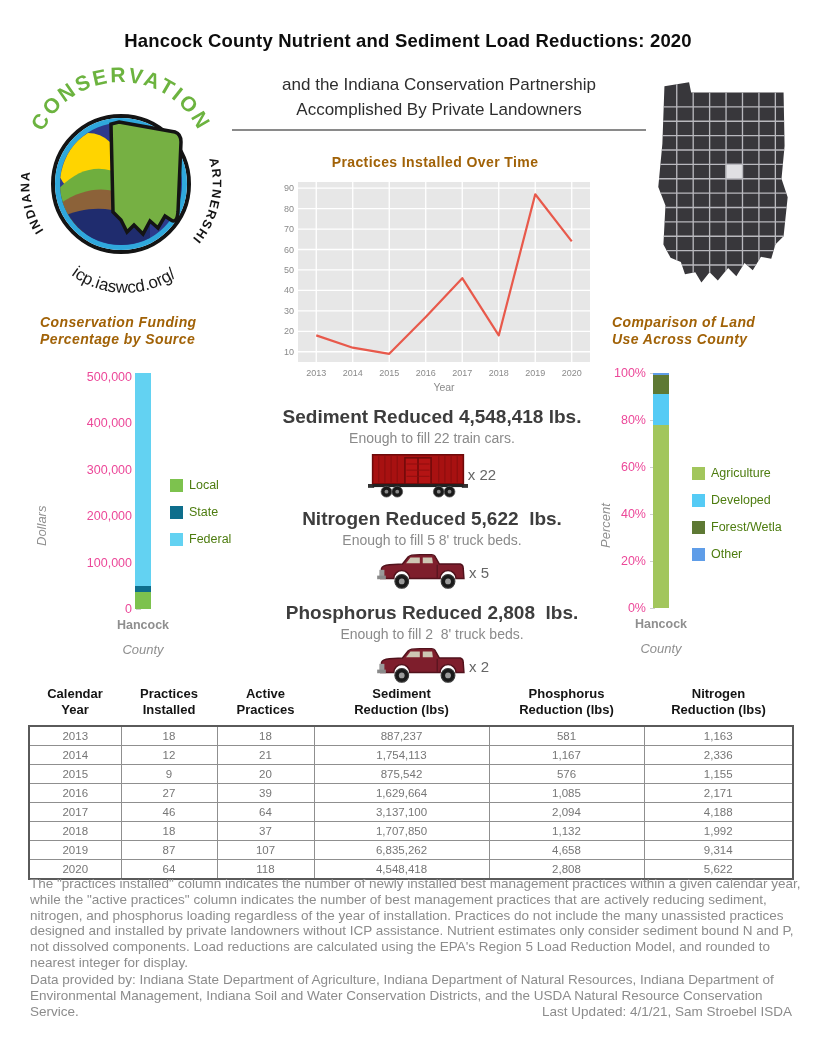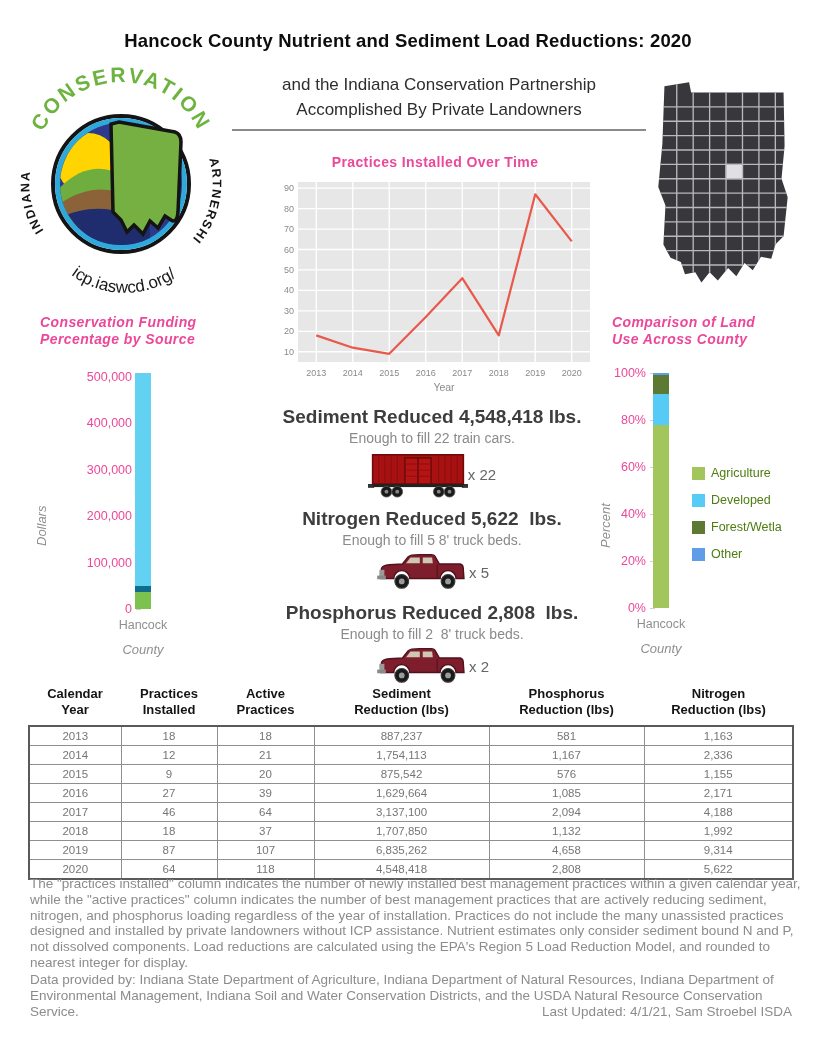--- a/index.html
+++ b/index.html
@@ -8,31 +8,31 @@
   .abs{position:absolute;}
 
   
   .main-title{position:absolute;top:30px;left:0;right:0;text-align:center;
     font-size:18.5px;font-weight:bold;color:#0d0d0d;letter-spacing:.2px;}
   .subtitle{position:absolute;left:232px;top:72px;width:414px;text-align:center;
     font-size:17px;color:#2e2e2e;line-height:25px;}
   .subtitle-rule{height:0;border-bottom:2px solid #8a8a8a;margin-top:7px;}
 
   
-  .chart-title{font-weight:bold;color:#ec4899;font-size:14px;letter-spacing:.4px;line-height:17px;}
+  .chart-title{font-weight:bold;color:#a16207;font-size:14px;letter-spacing:.4px;line-height:17px;}
   .line-block{position:absolute;left:270px;top:154px;width:330px;}
   .line-block .chart-title{text-align:center;margin-bottom:3px;}
   .stack-chart{position:absolute;width:245px;height:350px;}
   .stack-chart .chart-title{white-space:pre-line;font-style:italic;}
   .plot{position:absolute;left:0;top:56px;width:100%;height:294px;}
   .ytick{position:absolute;font-size:12.5px;color:#ec4899;height:16px;line-height:16px;text-align:right;}
   .ymark{position:absolute;width:5px;height:1px;background:#cfcfcf;}
   .bar{position:absolute;display:flex;flex-direction:column;}
   .seg{width:100%;}
-  .cat-label{position:absolute;font-size:12.5px;color:#8f8f8f;text-align:center;}
+  .cat-label{position:absolute;font-size:12.5px;color:#8f8f8f;text-align:center;font-weight:bold;}
   .x-label{position:absolute;font-size:13px;color:#8f8f8f;font-style:italic;text-align:center;}
   .y-label{position:absolute;font-size:13px;color:#8f8f8f;font-style:italic;
     transform:rotate(-90deg);transform-origin:left top;white-space:nowrap;}
   .legend{position:absolute;}
   .legend-item{display:flex;align-items:center;margin-bottom:13px;}
   .legend-swatch{width:13px;height:13px;margin-right:6px;flex:none;}
   .legend-label{font-size:12.5px;color:#4d7c0f;white-space:nowrap;}
 
   
   .reductions{position:absolute;left:250px;top:406px;width:364px;}
@@ -194,20 +194,34 @@
         <div class="ymark" style="left: 114px; top: 7px;"></div>
         <div class="bar" style="left: 113px; width: 16px; top: 2.824px; height: 236.176px;">
           <div class="seg" style="height: 213.44px; background: rgb(99, 210, 242);"></div>
           <div class="seg" style="height: 5.568px; background: rgb(14, 110, 140);"></div>
           <div class="seg" style="height: 17.168px; background: rgb(125, 194, 78);"></div>
         </div>
         <div class="cat-label" style="left: 65px; width: 112px; top: 248px;">Hancock</div>
         <div class="x-label" style="left: 65px; width: 112px; top: 272px;">County</div>
       </div>
     <div class="y-label" style="left:12px;top:232px">Dollars</div>
+    <div class="legend" style="left:148px;top:164px">
+        <div class="legend-item">
+          <span class="legend-swatch" style="background: rgb(125, 194, 78);"></span>
+          <span class="legend-label">Local</span>
+        </div>
+        <div class="legend-item">
+          <span class="legend-swatch" style="background: rgb(14, 110, 140);"></span>
+          <span class="legend-label">State</span>
+        </div>
+        <div class="legend-item">
+          <span class="legend-swatch" style="background: rgb(99, 210, 242);"></span>
+          <span class="legend-label">Federal</span>
+        </div>
+      </div>
   </div>
 
   <div class="stack-chart" style="left:596px;top:314px;width:220px">
     <div class="chart-title" style="padding-left:16px">Comparison of Land
 Use Across County</div>
     <div class="plot">
         <div class="ytick" style="left: 0px; width: 50px; top: 230px;">0%</div>
         <div class="ymark" style="left: 54px; top: 238px;"></div>
         <div class="ytick" style="left: 0px; width: 50px; top: 183px;">20%</div>
         <div class="ymark" style="left: 54px; top: 191px;"></div>

